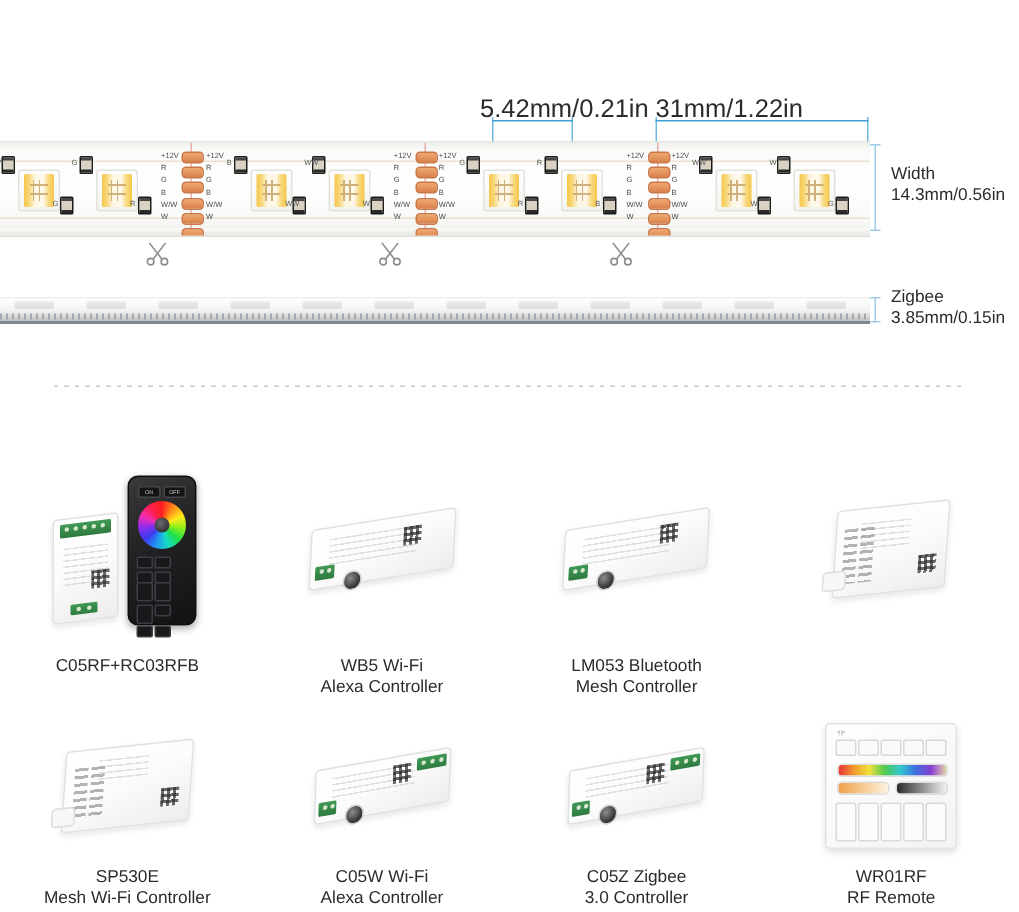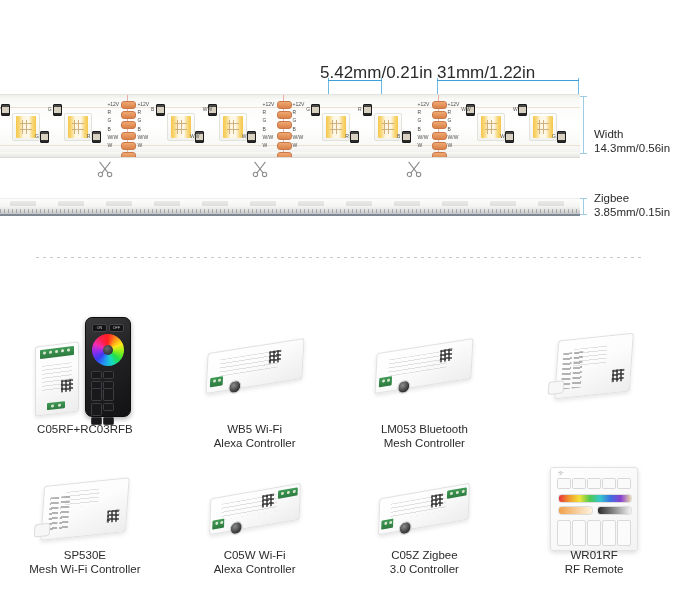--- a/index.html
+++ b/index.html
@@ -97,21 +97,21 @@
   .subtitle{
     position:absolute;left:0;top:278px;width:679px;text-align:center;
     font-size:19.5px;font-weight:700;color:#141414;letter-spacing:0;
   }
 
   
   .grid{position:absolute;left:0;top:312px;width:679px;}
   .prow{display:flex;width:679px;}
   .pcell{width:169.75px;display:flex;flex-direction:column;align-items:center;}
   .pimg{height:108px;width:100%;position:relative;display:flex;align-items:center;justify-content:center;}
-  .pcap{font-size:11.5px;line-height:14px;text-align:center;color:#2b2b2b;padding-top:2px;}
+  .pcap{font-size:11.5px;line-height:14px;text-align:center;color:#2b2b2b;padding-top:2px;margin-top:15px;}
   .pcap .l2{display:block;}
   .wbox{
     position:relative;background:linear-gradient(160deg,#ffffff 0%,#fcfcfc 45%,#ededed 100%);
     border:1px solid #e0e0e0;border-radius:3px;
     box-shadow:0 2px 4px rgba(0,0,0,.10);
   }
   .wbox .txtlines{position:absolute;left:12%;top:18%;width:62%;height:46%;
     background:repeating-linear-gradient(180deg,#c9c9c9 0 1px,transparent 1px 4px);opacity:.55;}
   .qr{position:absolute;width:12px;height:12px;
     background:
@@ -331,21 +331,21 @@
   <div class="scissors" style="left:404px;top:158px;">
     <svg viewBox="0 0 24 24" width="20" height="22" fill="none" stroke="#8d8d8d" stroke-width="1.3">
       <circle cx="6.5" cy="18.5" r="2.6"></circle>
         <circle cx="17.5" cy="18.5" r="2.6"></circle>
       <line x1="8.4" y1="16.6" x2="18.5" y2="3.5"></line>
         <line x1="15.6" y1="16.6" x2="5.5" y2="3.5"></line>
     </svg>
   </div>
 
   <div class="vbracket" style="left:583px;top:96px;height:58px;"></div>
-  <div class="rlabel" style="left:594px;top:128px;">
+  <div class="rlabel" style="left:594px;top:110px;">
     <span>Width</span><br>
     <span>14.3mm/0.56in</span>
   </div>
 
   <div class="sidestrip">
     <div class="sideteeth"></div>
     <div class="sidebase"></div>
     <div id="side-parts">
         <div class="sidebump" style="left: 10px; width: 26px;"></div>
         <div class="sidebump" style="left: 58px; width: 26px;"></div>

